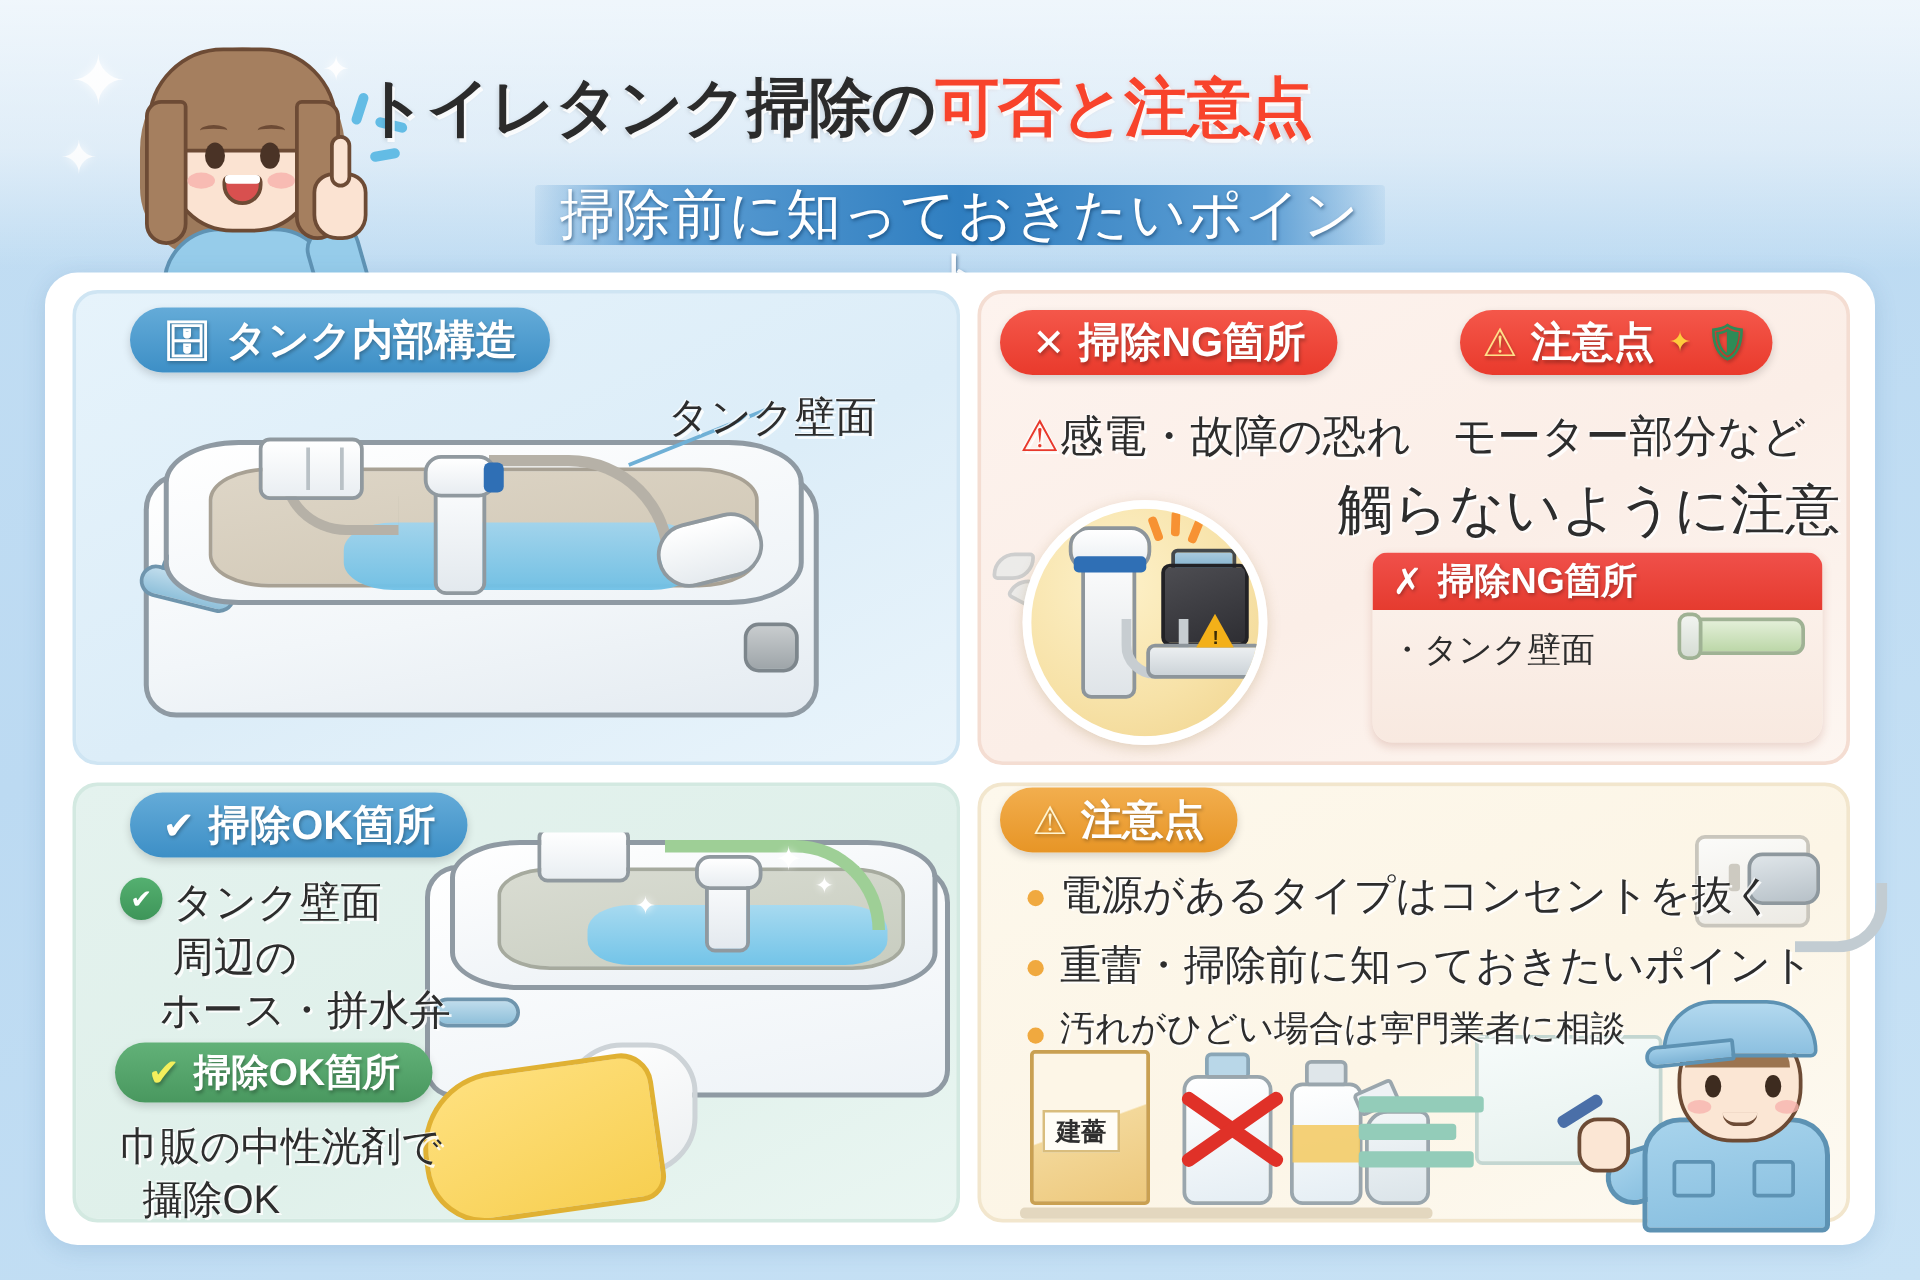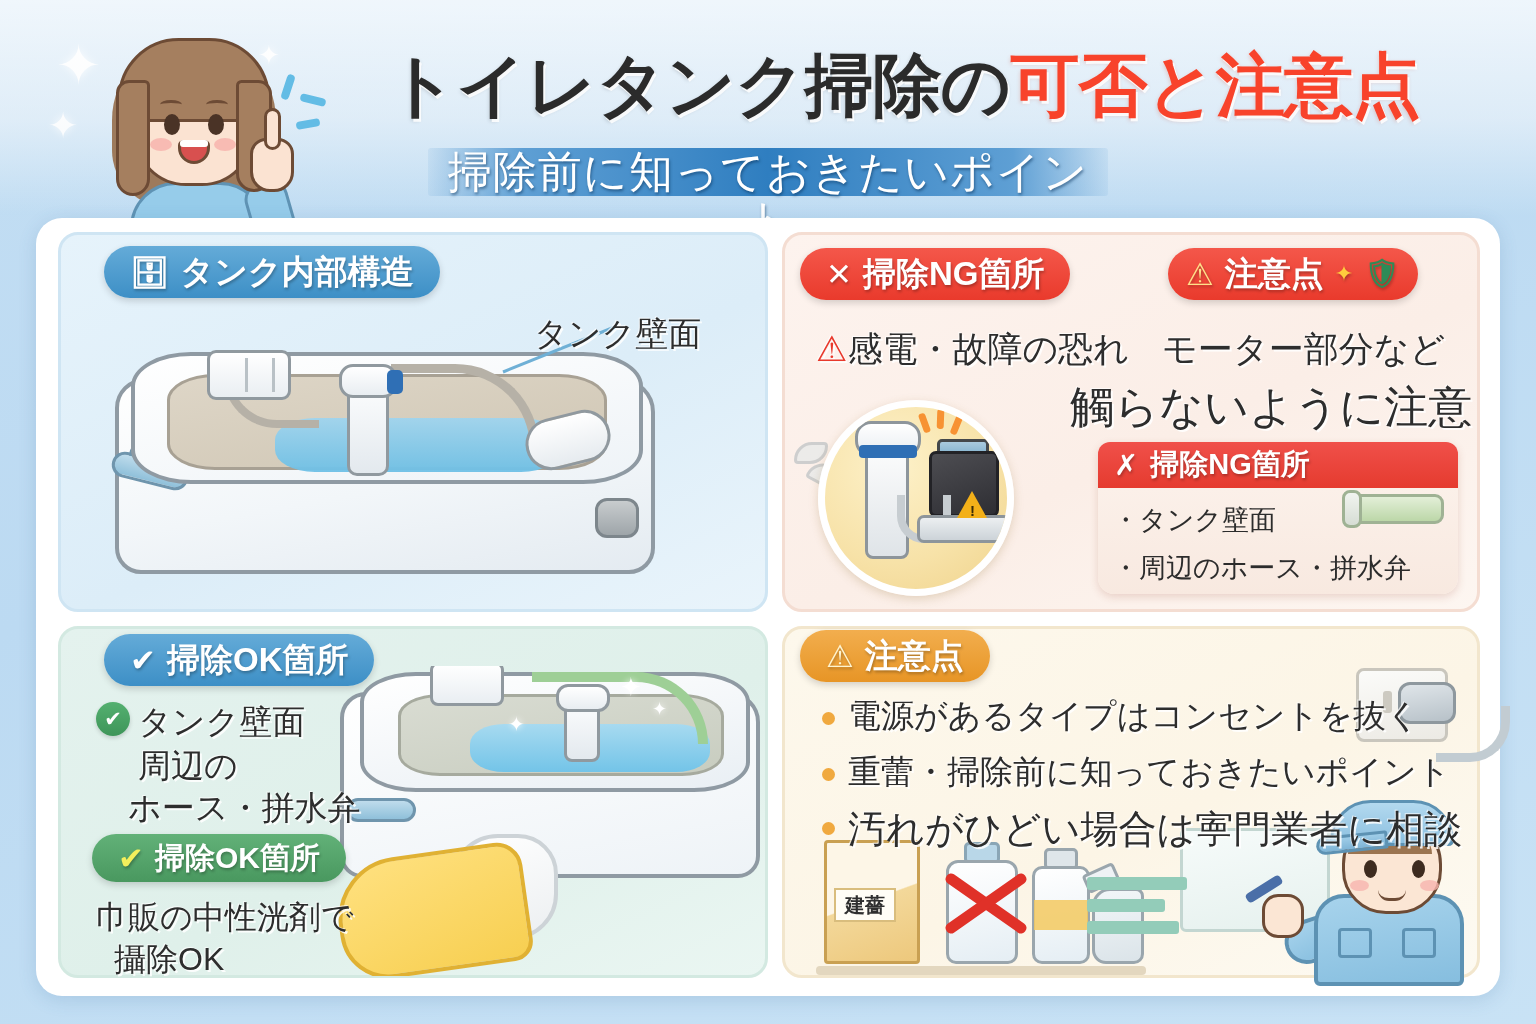--- a/index.html
+++ b/index.html
@@ -14,23 +14,22 @@
   .sparkle { position:absolute; color:#ffffff; line-height:1; text-shadow:0 0 8px rgba(255,255,255,.9); pointer-events:none; }
 
   
   .header { position:absolute; left:0; top:0; width:1536px; height:215px; }
   .hdr-wash {
     position:absolute; left:0; top:0; width:1536px; height:215px;
     background:linear-gradient(180deg,rgba(255,255,255,.75) 0%,rgba(248,250,252,.55) 55%,rgba(190,220,242,.25) 100%);
   }
   .title {
     position:absolute; left:290px; top:36px; width:1130px; height:100px;
-    font-size:69px; font-weight:bold; letter-spacing:-1px; white-space:nowrap;
+    font-size:51px; font-weight:bold; letter-spacing:-1px; white-space:nowrap;
     line-height:100px;
-    text-align:right;
   }
   .title .dark { color:#2b2b2b; text-shadow:2px 3px 0 rgba(255,255,255,.85), 0 2px 4px rgba(0,0,0,.18); }
   .title .red  { color:#f8432b; text-shadow:2px 3px 0 rgba(255,255,255,.85), 0 2px 4px rgba(210,50,20,.25); }
 
   .subtitle-band {
     position:absolute; left:428px; top:148px; width:680px; height:48px;
     background:linear-gradient(90deg,rgba(120,175,220,.15) 0%,#5e9fd4 14%,#2f7ec0 50%,#5e9fd4 86%,rgba(120,175,220,.15) 100%);
     border-radius:3px;
   }
   .subtitle {
@@ -376,21 +375,20 @@
 
 <div class="ngbox">
   <div class="ngbox-hd">
     <span>✗</span>
     <span>掃除NG箇所</span>
   </div>
   <div class="ngbox-bd">
     <div class="ng-valve"></div>
     <div class="ng-valve2"></div>
     <li>タンク壁面</li>
-    <li>周辺のホース・拼水弁</li>
   </div>
 </div>
 
 <div class="panel panel-bl"></div>
 
 <div class="bl-art">
   <div class="bl-tank"></div>
   <div class="bl-lever"></div>
   <div class="bl-rim"></div>
   <div class="bl-inner"></div>
@@ -429,21 +427,21 @@
 <div class="pill pill-orange" style="left:800px;top:630px;">
   <span class="glyph" style="color:#fff4cf;">⚠</span>
   <span>注意点</span>
 </div>
 
 <div class="br-bullet" style="left:822px;top:712px;"></div>
 <div class="txt outline" style="left:848px;top:694px;font-size:33px;">電源があるタイプはコンセントを抜く</div>
 <div class="br-bullet" style="left:822px;top:768px;"></div>
 <div class="txt outline" style="left:848px;top:750px;font-size:33px;">重蕾・掃除前に知っておきたいポイント</div>
 <div class="br-bullet" style="left:822px;top:822px;"></div>
-<div class="txt outline" style="left:848px;top:804px;font-size:38px;">汚れがひどい場合は寕門業者に相談</div>
+<div class="txt outline" style="left:848px;top:804px;font-size:28px;">汚れがひどい場合は寕門業者に相談</div>
 
 <div class="outlet">
   <div class="outlet-h" style="left:24px;"></div>
   <div class="outlet-h" style="left:56px;"></div>
 </div>
 <div class="plug"></div>
 <div class="plug-cord"></div>
 
 <div class="br-art">
   <div class="shelf"></div>

